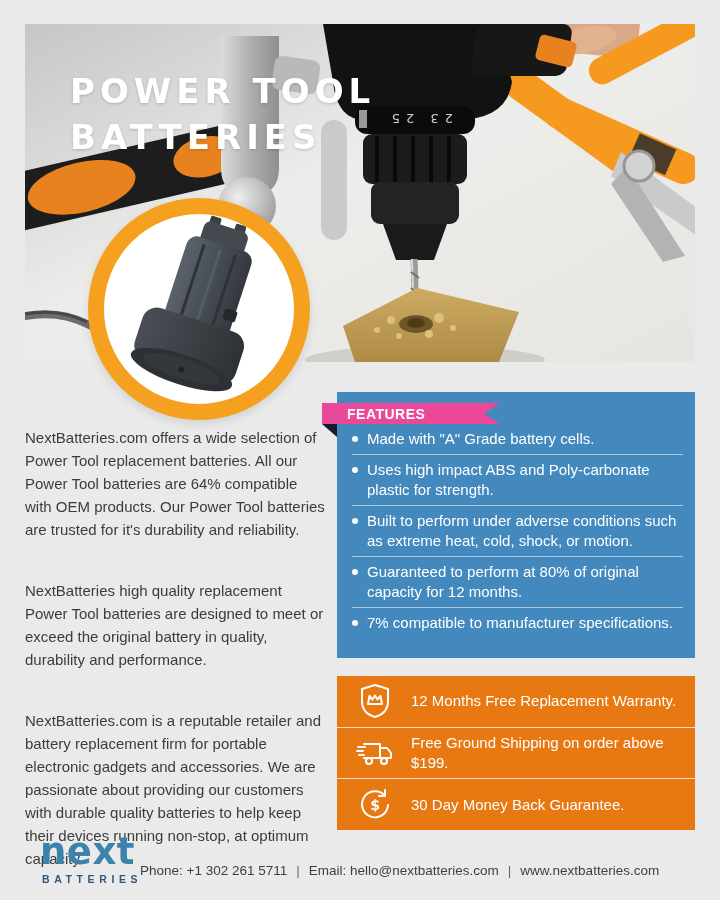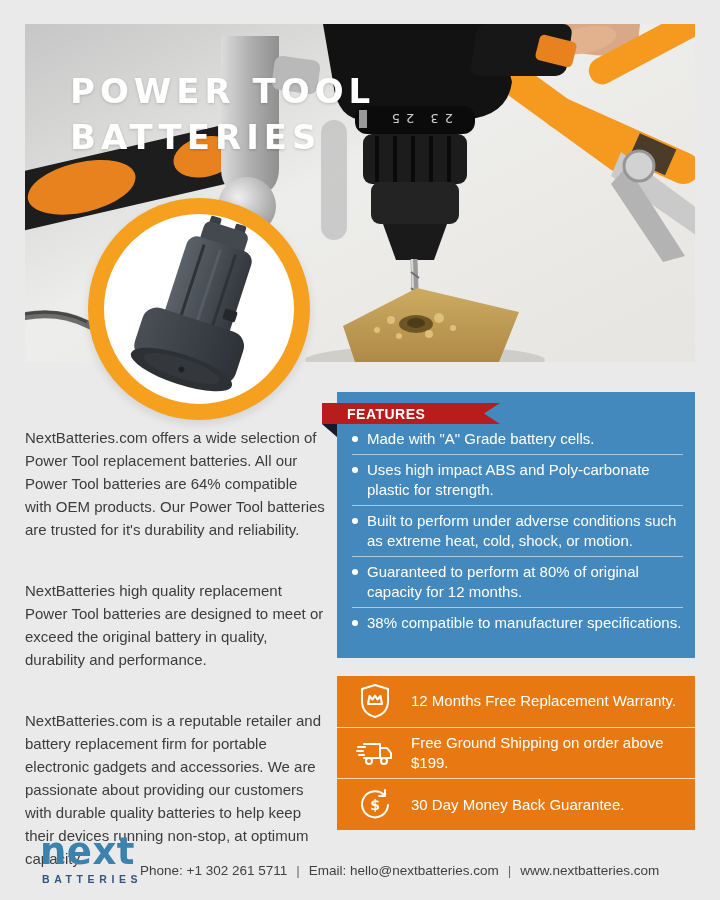--- a/index.html
+++ b/index.html
@@ -23,21 +23,21 @@
 
   
   .intro-col { position:absolute; left:25px; top:426px; width:302px; color:#3c3c3c;
                font-size:15px; line-height:23px; }
   .intro-col p + p { margin-top:38px; }
 
   
   .features-box { position:absolute; left:337px; top:392px; width:358px; height:266px;
                   background:#4389BE; }
   .ribbon { position:absolute; left:-15px; top:11px; width:178px; height:21px;
-            background:#b91c1c; clip-path:polygon(0 0,100% 0,91% 50%,100% 100%,0 100%);
+            background:#ec4899; clip-path:polygon(0 0,100% 0,91% 50%,100% 100%,0 100%);
             display:flex; align-items:center; padding-left:25px;
             color:#fff; font-weight:bold; font-size:14px; letter-spacing:0.5px; }
   .ribbon-fold { position:absolute; left:-15px; top:32px; width:15px; height:13px;
                  background:#161a2b; clip-path:polygon(0 0,100% 0,100% 100%); }
   .features-list { list-style:none; margin:32px 12px 0 15px; }
   .features-list li { display:flex; gap:9px; padding:5px 0; color:#fff;
                       font-size:15px; line-height:20px;
                       border-bottom:1px solid rgba(255,255,255,0.55); }
   .features-list li:last-child { border-bottom:none; }
   .features-list .bullet { flex:0 0 auto; width:6px; height:6px; border-radius:50%;
@@ -227,21 +227,21 @@
       <li>
         <span class="bullet"></span>
         <span>Built to perform under adverse conditions such as extreme heat, cold, shock, or motion.</span>
       </li>
       <li>
         <span class="bullet"></span>
         <span>Guaranteed to perform at 80% of original capacity for 12 months.</span>
       </li>
       <li>
         <span class="bullet"></span>
-        <span>38% compatible to manufacturer specifications.</span>
+        <span>7% compatible to manufacturer specifications.</span>
       </li>
     </ul>
   </div>
 
   <div class="benefits-box">
     <div class="benefit-row">
       <span class="benefit-icon">
         <svg width="34" height="36" viewBox="0 0 34 36" fill="none" stroke="#ffffff" stroke-width="2" stroke-linejoin="round" stroke-linecap="round">
           <path d="M17,2 L30,6 V18 C30,27 24,32 17,34 C10,32 4,27 4,18 V6 Z"></path>
           <path d="M10,21 L11.5,13 L14.5,16.5 L17,12.5 L19.5,16.5 L22.5,13 L24,21 Z"></path>

